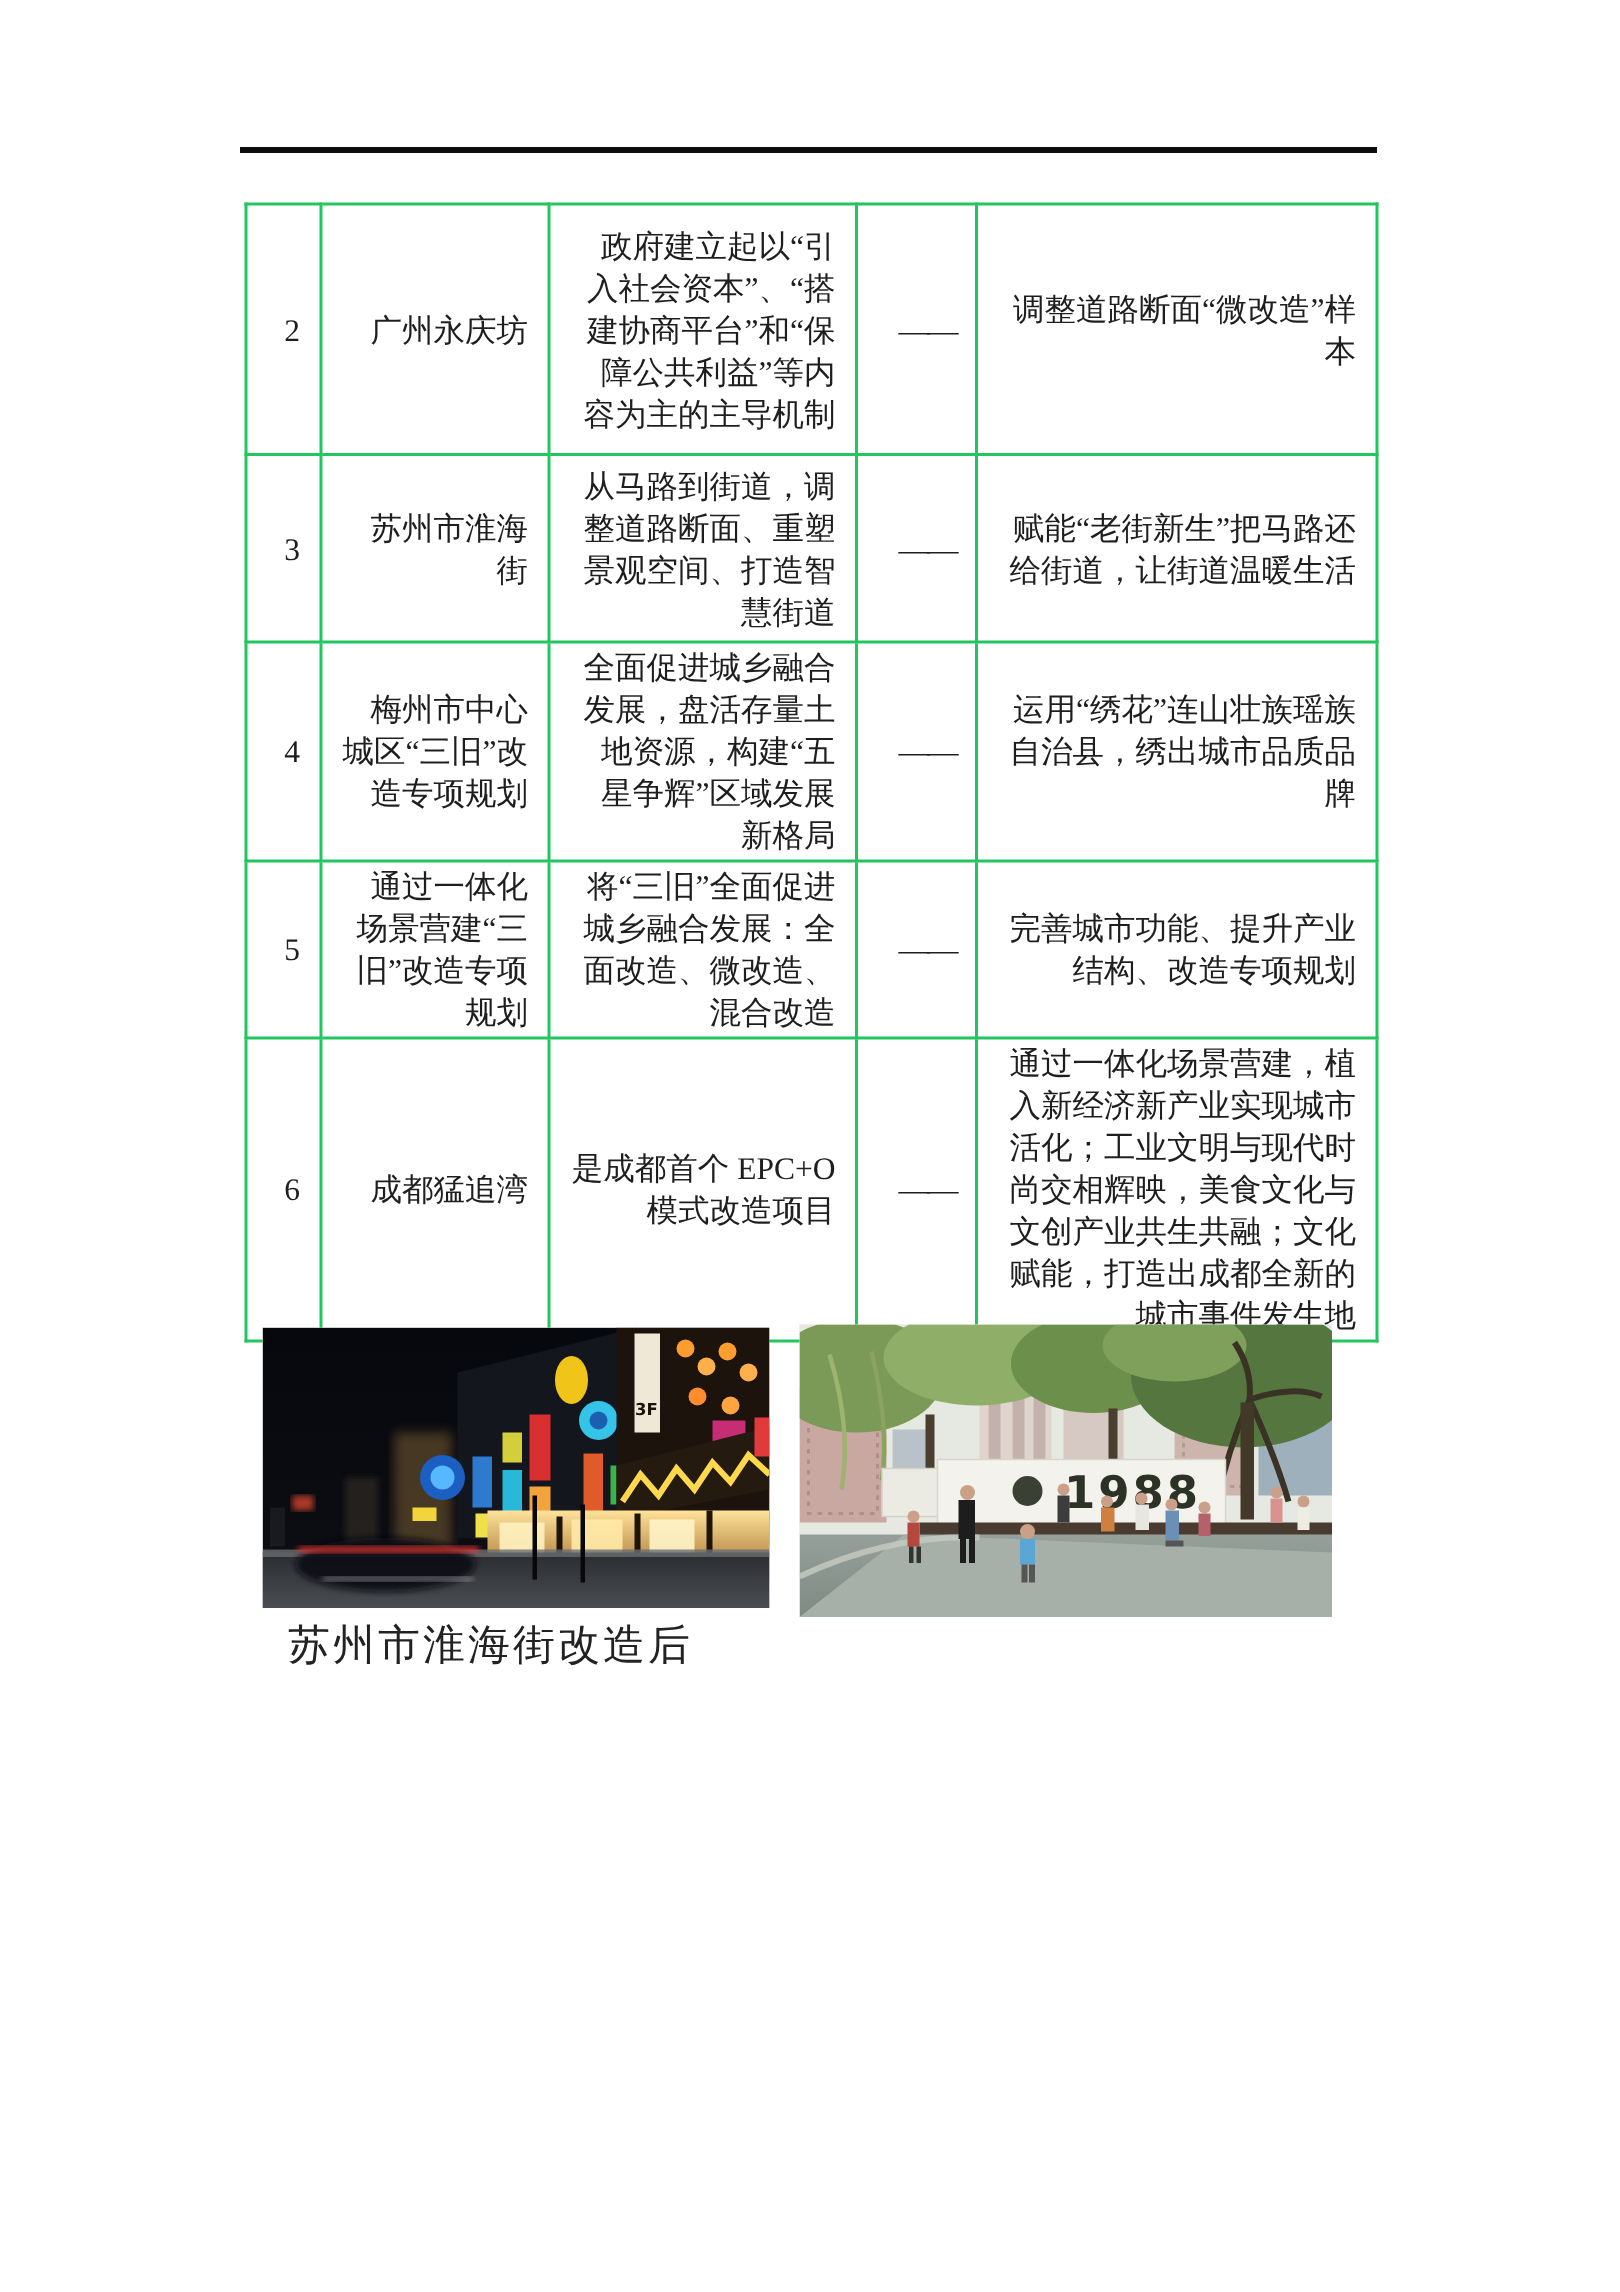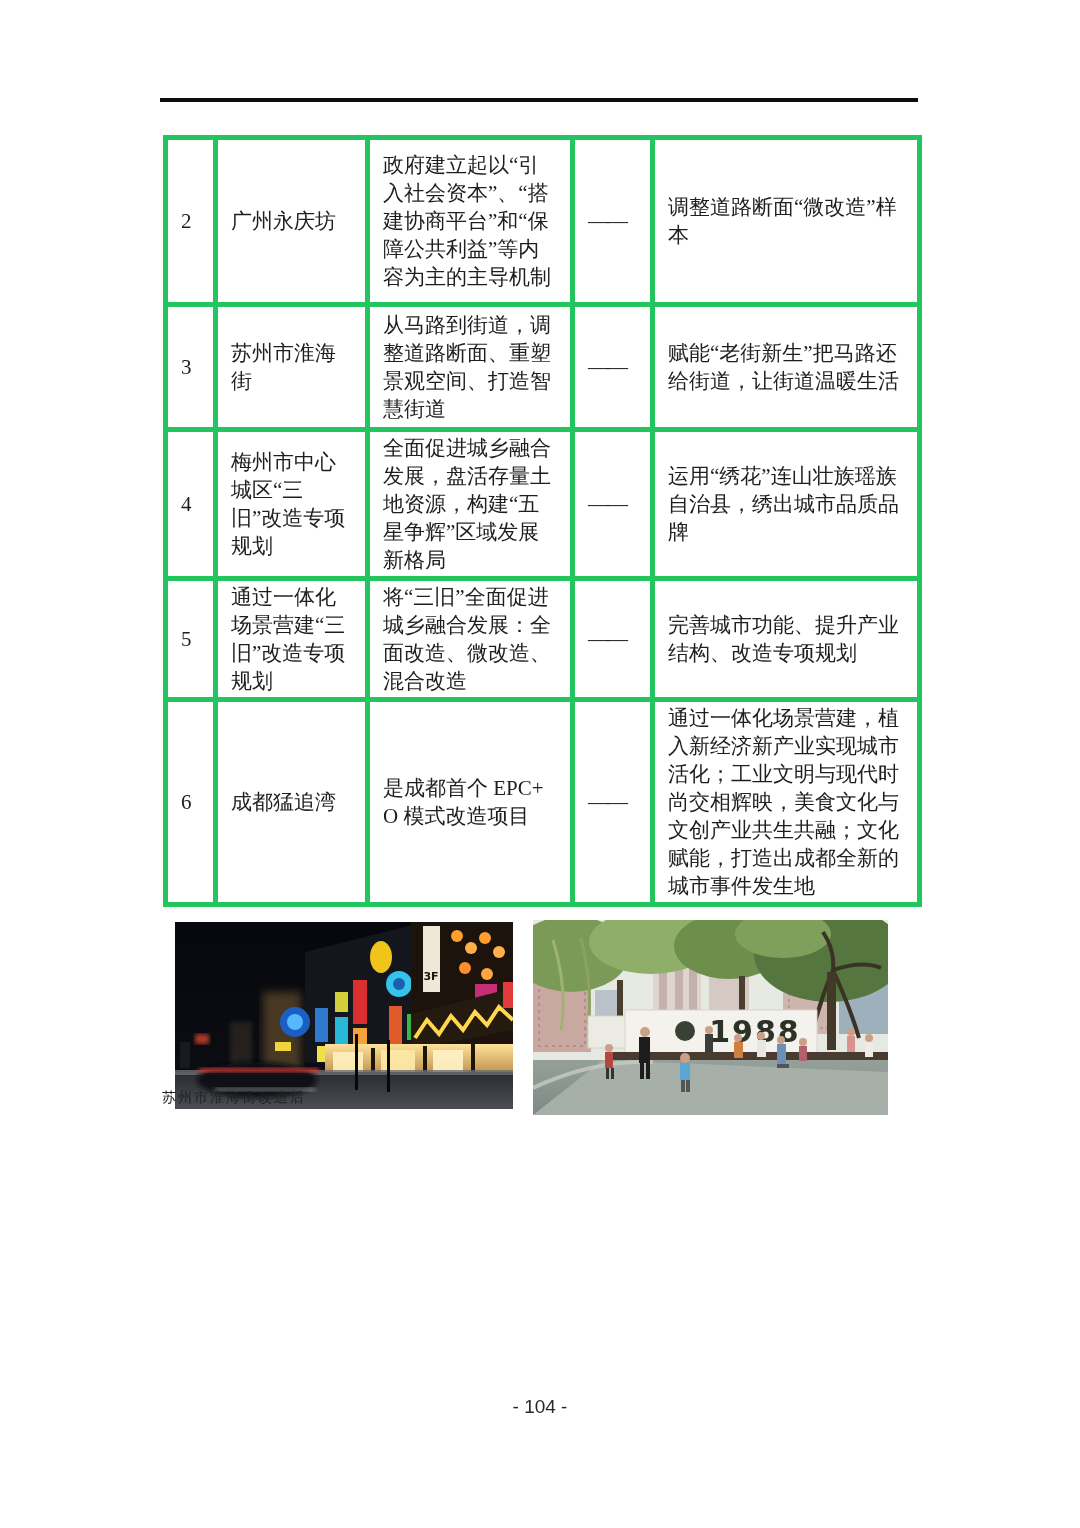--- a/index.html
+++ b/index.html
@@ -8,40 +8,40 @@
     font-family:"Liberation Serif","DejaVu Serif",serif; color:#1e1e1e;
     overflow:hidden;
   }
   .toprule { position:absolute; left:160px; top:98px; width:758px; height:4px; background:#0d0d0d; }
 
   table.case-table {
     position:absolute; left:163px; top:135px; width:754px;
     border-collapse:collapse; table-layout:fixed;
   }
   table.case-table td {
-    border:5px solid #22c55e; text-align:left; vertical-align:middle;
+    border:2px solid #22c55e; text-align:right; vertical-align:middle;
     font-size:21px; line-height:28px; padding:2px 13px;
     word-break:break-all; overflow:hidden;margin-left:16px;
   }
   td.no-cell   { padding:2px 4px; }
   td.dash-cell { letter-spacing:-2px; font-size:22px; }
   tr.r2 { height:167px; }
   tr.r3 { height:125px; }
   tr.r4 { height:138px; }
   tr.r5 { height:116px; }
   tr.r6 { height:197px; }
 
-  .figure { position:absolute; overflow:hidden; background:#dddddd;margin-top:37px; }
+  .figure { position:absolute; overflow:hidden; background:#dddddd; }
   .figure svg { display:block; width:100%; height:100%; }
   .fig-left  { left:175px; top:885px; width:338px; height:187px; }
   .fig-right { left:533px; top:883px; width:355px; height:195px; }
 
   .caption {
-    position:absolute; top:1083px; height:30px; font-size:14px; color:#222222;
-    text-align:left; line-height:30px; letter-spacing:2px;
+    position:absolute; top:1083px; height:30px; font-size:28px; color:#222222;
+    text-align:right; line-height:30px; letter-spacing:2px;
   }
   .cap-left  { left:162px; width:300px; }
   .cap-right { left:560px; width:300px; }
 
   .page-number {
     position:absolute; left:0; top:1396px; width:1080px; text-align:center;
     font-size:19px; color:#2a2a2a;
     font-family:"Liberation Sans","DejaVu Sans",sans-serif;
   }
 </style>
@@ -252,15 +252,14 @@
         <circle cx="318" cy="112" r="4" fill="#caa188"></circle>
           <rect x="314" y="116" width="8" height="16" fill="#d9938f"></rect>
         <circle cx="336" cy="118" r="4" fill="#caa188"></circle>
           <rect x="332" y="122" width="8" height="15" fill="#efece4"></rect>
       </g>
     </svg>
   </div>
 
   <div class="caption cap-left">苏州市淮海街改造后</div>
 
-  <div class="page-number">- 104 -</div>
 
 </div>
 
 </body></html>

